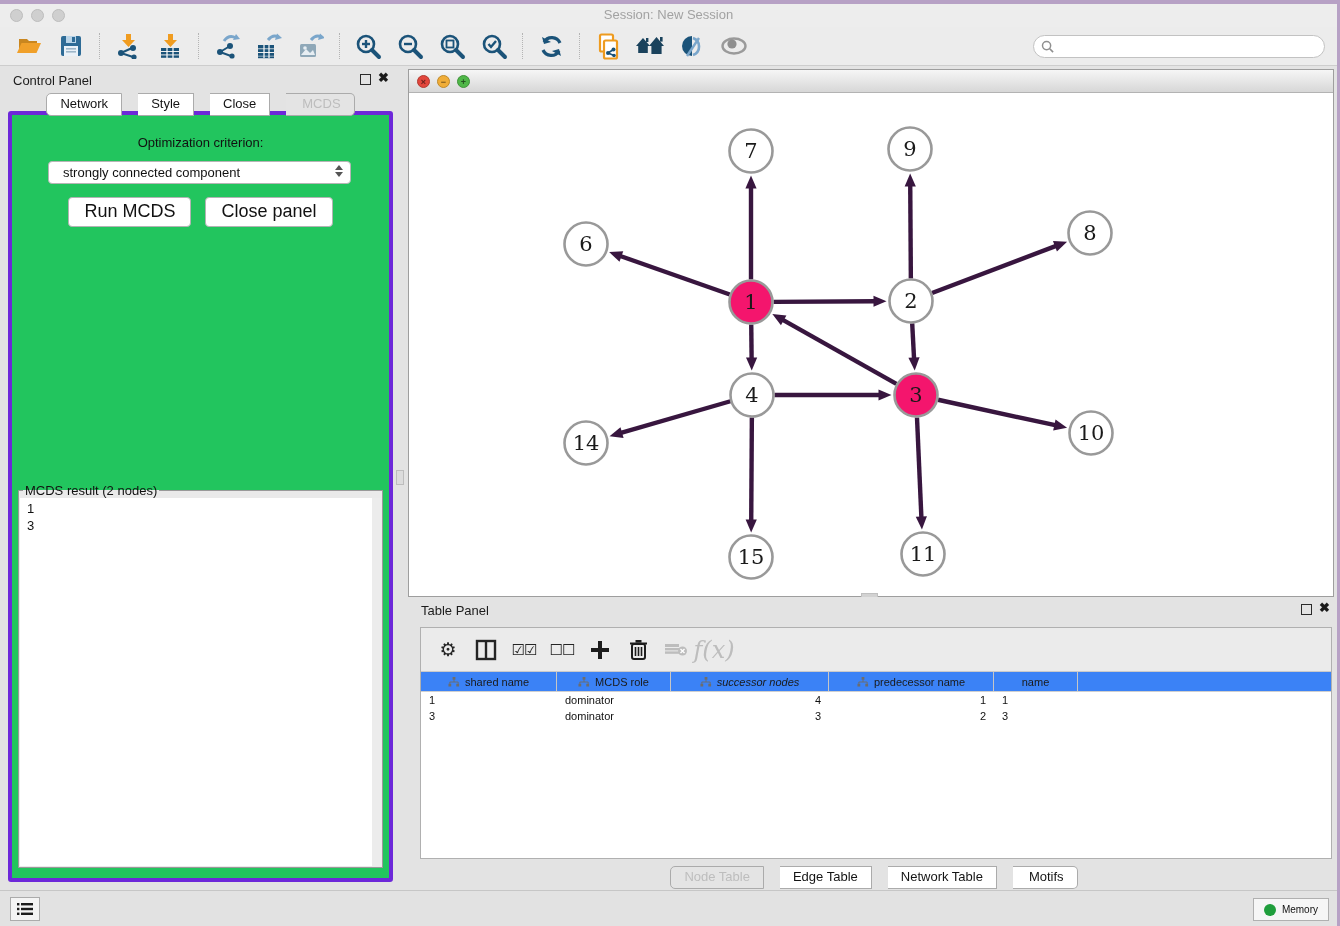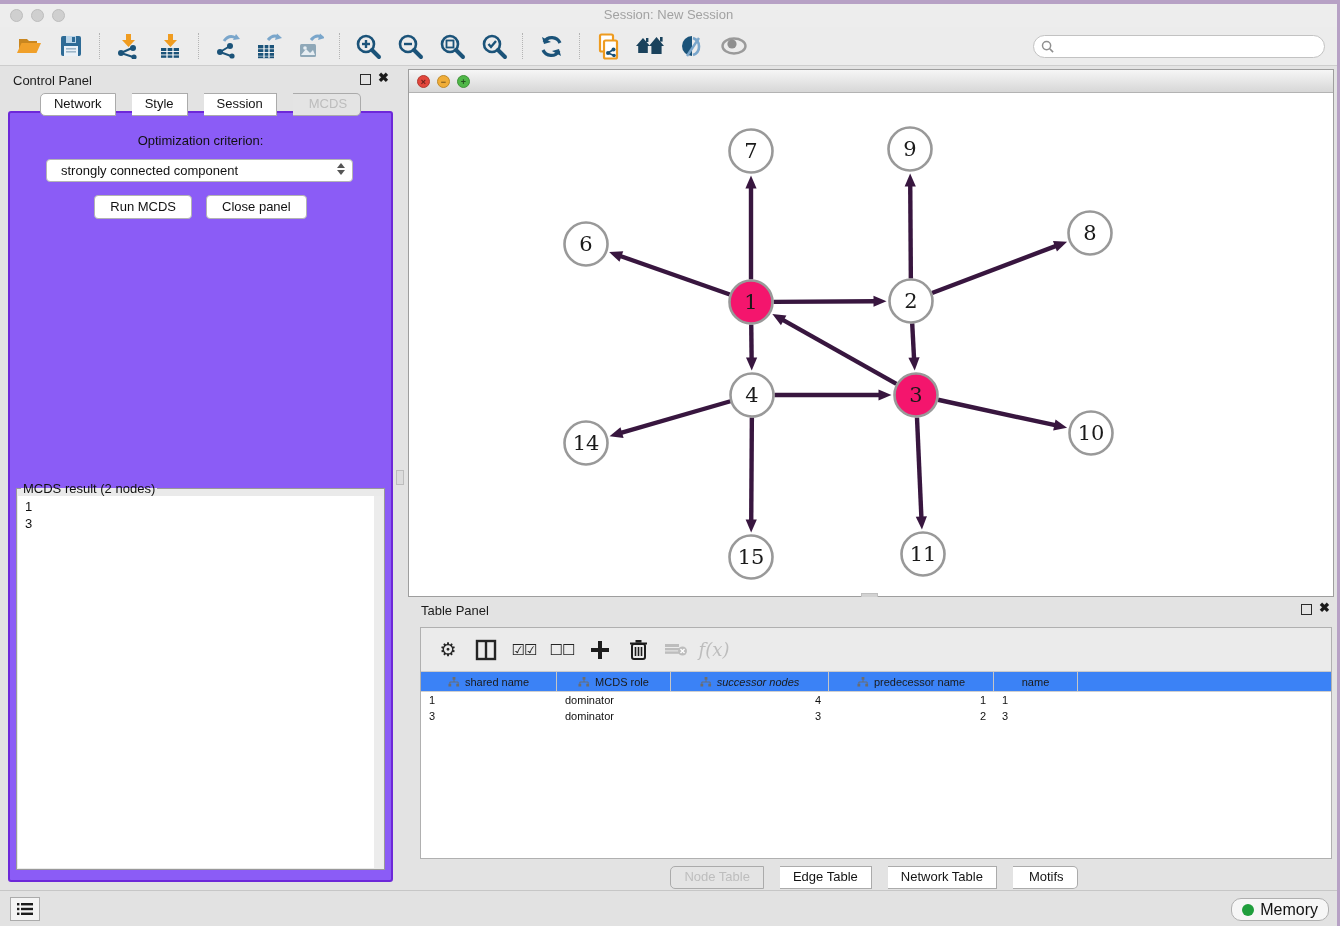--- a/index.html
+++ b/index.html
@@ -29,30 +29,30 @@
   .float-btn { position:absolute; top:7px; width:11px; height:11px; border:1.5px solid #2a2a2a; background:transparent; }
   .close-btn { position:absolute; top:4px; font-size:13px; font-weight:bold; color:#1a1a1a; line-height:14px; }
   .cp-float { right:30px; } .cp-close { right:12px; }
   .seg-tabs { display:flex; justify-content:center; position:relative; z-index:2;gap:16px; }
   .seg { border:1px solid #ababab; border-left:none; background:#fff; color:#141414; font-size:13px;
     padding:3px 13px 4px; line-height:14px; }
   .seg:first-child { border-left:1px solid #ababab; border-radius:5px 0 0 5px; }
   .seg:last-child { border-radius:0 5px 5px 0;padding-left:16px; }
   .seg.active { background:#e4e4e4; color:#bdbdbd; }
   .cp-content { position:absolute; left:8px; right:8px; top:44px; bottom:12px;
-    border:2px solid #6d28d9; border-radius:3px; background:#8b5cf6; }
+    border:4px solid #6d28d9; border-radius:3px; background:#22c55e; }
   .opt-label { text-align:center; margin-top:20px; font-size:13px; color:#111; }
   .dropdown { position:absolute; left:36px; right:38px; top:46px; height:23px; background:#fff;
     border:1px solid #b5b5b5; border-radius:4px; font-size:13px; display:flex; align-items:center;
     padding-left:14px; color:#111; }
   .dd-arrows { position:absolute; right:7px; top:3px; display:flex; flex-direction:column; gap:2px; }
   .dd-arrows i { width:0; height:0; border-left:4px solid transparent; border-right:4px solid transparent; }
   .dd-up { border-bottom:5px solid #555; } .dd-down { border-top:5px solid #555; }
   .btn-row { position:absolute; left:0; right:0; top:82px; display:flex; justify-content:center; gap:14px; }
-  .mac-btn { background:#fff; border:1px solid #b3b3b3; border-radius:4px; font-size:13px; color:#111;
+  .mac-btn { background:#fff; border:1px solid #b3b3b3; border-radius:4px; font-size:18px; color:#111;
     padding:3px 15px 4px; font-family:"Liberation Sans",sans-serif; }
   .result-fieldset { position:absolute; left:6px; right:6px; top:368px; bottom:10px;
     border:1px solid #999; padding:0; background:#eaeaea; }
   .result-fieldset legend { font-size:13px; color:#111; margin-left:4px; padding:0 2px; }
   .result-area { position:absolute; left:1px; right:1px; top:0; bottom:1px; background:#fff; overflow:hidden; }
   .result-text { white-space:pre; font-size:13px; line-height:17px; padding:2px 0 0 7px; color:#111; }
   .result-scroll { position:absolute; right:0; top:0; bottom:0; width:9px; background:#ececec; }
   .cp-grip { position:absolute; left:396px; top:466px; width:8px; height:15px; background:#dcdcdc; border:1px solid #bdbdbd; }
   
   .net-window { position:absolute; left:408px; top:65px; width:926px; height:528px;
@@ -68,34 +68,34 @@
   .net-canvas { position:absolute; left:0; top:23px; width:924px; height:503px; background:#fff; }
   .net-grip { position:absolute; left:452px; bottom:-4px; width:17px; height:7px; background:#d2d2d2; border:1px solid #c0c0c0; }
   
   .table-panel { position:absolute; left:408px; top:593px; width:932px; height:297px; background:#e3e3e3; }
   .tp-float { right:28px; } .tp-close { right:10px; }
   .tp-box { position:absolute; left:12px; right:8px; top:30px; height:232px; background:#fff; border:1px solid #b0b0b0; }
   .tp-toolbar { height:44px; background:#ebebeb; border-bottom:1px solid #cacaca; display:flex; align-items:center; padding-left:8px; }
   .tp-icon { width:34px; height:30px; display:flex; align-items:center; justify-content:center; margin:0 2px; }
   .glyph { font-size:19px; color:#242424; }
   .glyph.small { font-size:15px; letter-spacing:-1px; }
-  .fx { font-family:"DejaVu Serif", serif; font-style:italic; font-size:18px; color:#bdbdbd; }
+  .fx { font-family:"DejaVu Serif", serif; font-style:italic; font-size:24px; color:#bdbdbd; }
   .tbl-head { display:flex; height:20px; background:#3b82f6; border-bottom:1px solid #cfcfcf; }
   .th { display:flex; align-items:center; justify-content:center; gap:5px; font-size:11px; color:#1a1a1a;
     border-right:1px solid #c6c6c6; height:100%; }
   .tbl-body .tr { display:flex; height:16px; }
   .td { font-size:11px; color:#111; line-height:16px; padding:0 8px; overflow:hidden; }
   .td.right { text-align:right; }
   .tp-tabs-row { position:absolute; left:0; right:0; top:269px; display:flex; justify-content:center; }
   
   .statusbar { position:absolute; left:0; bottom:0; width:100%; height:36px; background:#e2e2e2; border-top:1px solid #c6c6c6; }
   .list-btn { position:absolute; left:10px; top:6px; width:30px; height:24px; background:#f4f4f4; border:1px solid #ababab;
     display:flex; align-items:center; justify-content:center; }
   .memory-btn { position:absolute; right:8px; top:7px; height:23px; background:#f6f6f6; border:1px solid #b0b0b0;
-    border-radius:10px; display:flex; align-items:center; gap:6px; padding:0 10px; font-size:16px; color:#111; }
+    border-radius:0; display:flex; align-items:center; gap:6px; padding:0 10px; font-size:10px; color:#111; }
   .mem-dot { width:12px; height:12px; border-radius:50%; background:#1f9e3c; }
   svg { display:block; }
 </style>
 </head>
 <body>
 
 <div class="titlebar">
   <div class="lights">
     <span class="light"></span>
     <span class="light"></span>
@@ -272,21 +272,21 @@
 
 <div class="control-panel">
   <div class="panel-head">
     <span class="panel-title">Control Panel</span>
     <span class="float-btn cp-float"></span>
     <span class="close-btn cp-close">✖</span>
   </div>
   <div class="seg-tabs" id="cp-tabs">
       <span class="seg">Network</span>
       <span class="seg">Style</span>
-      <span class="seg">Session</span>
+      <span class="seg">Close</span>
       <span class="seg active">MCDS</span>
     </div>
   <div class="cp-content">
     <div class="opt-label">Optimization criterion:</div>
     <div class="dropdown">
       <span>strongly connected component</span>
       <span class="dd-arrows">
           <i class="dd-up"></i>
           <i class="dd-down"></i>
         </span>

